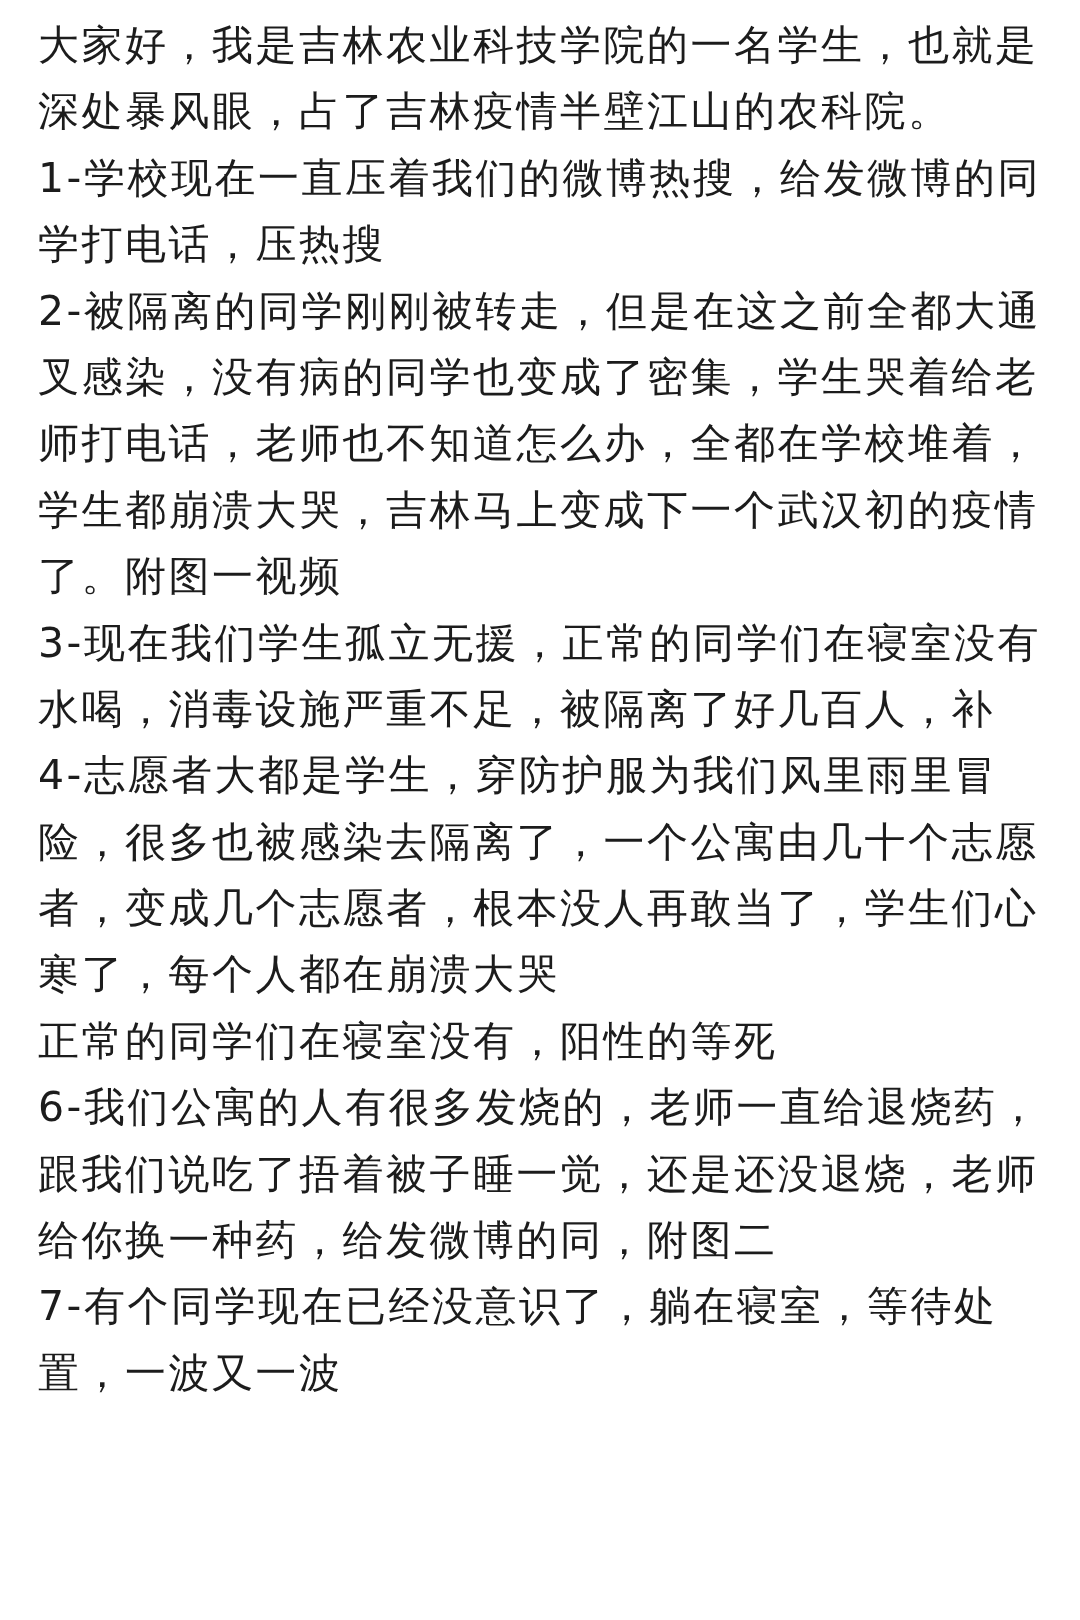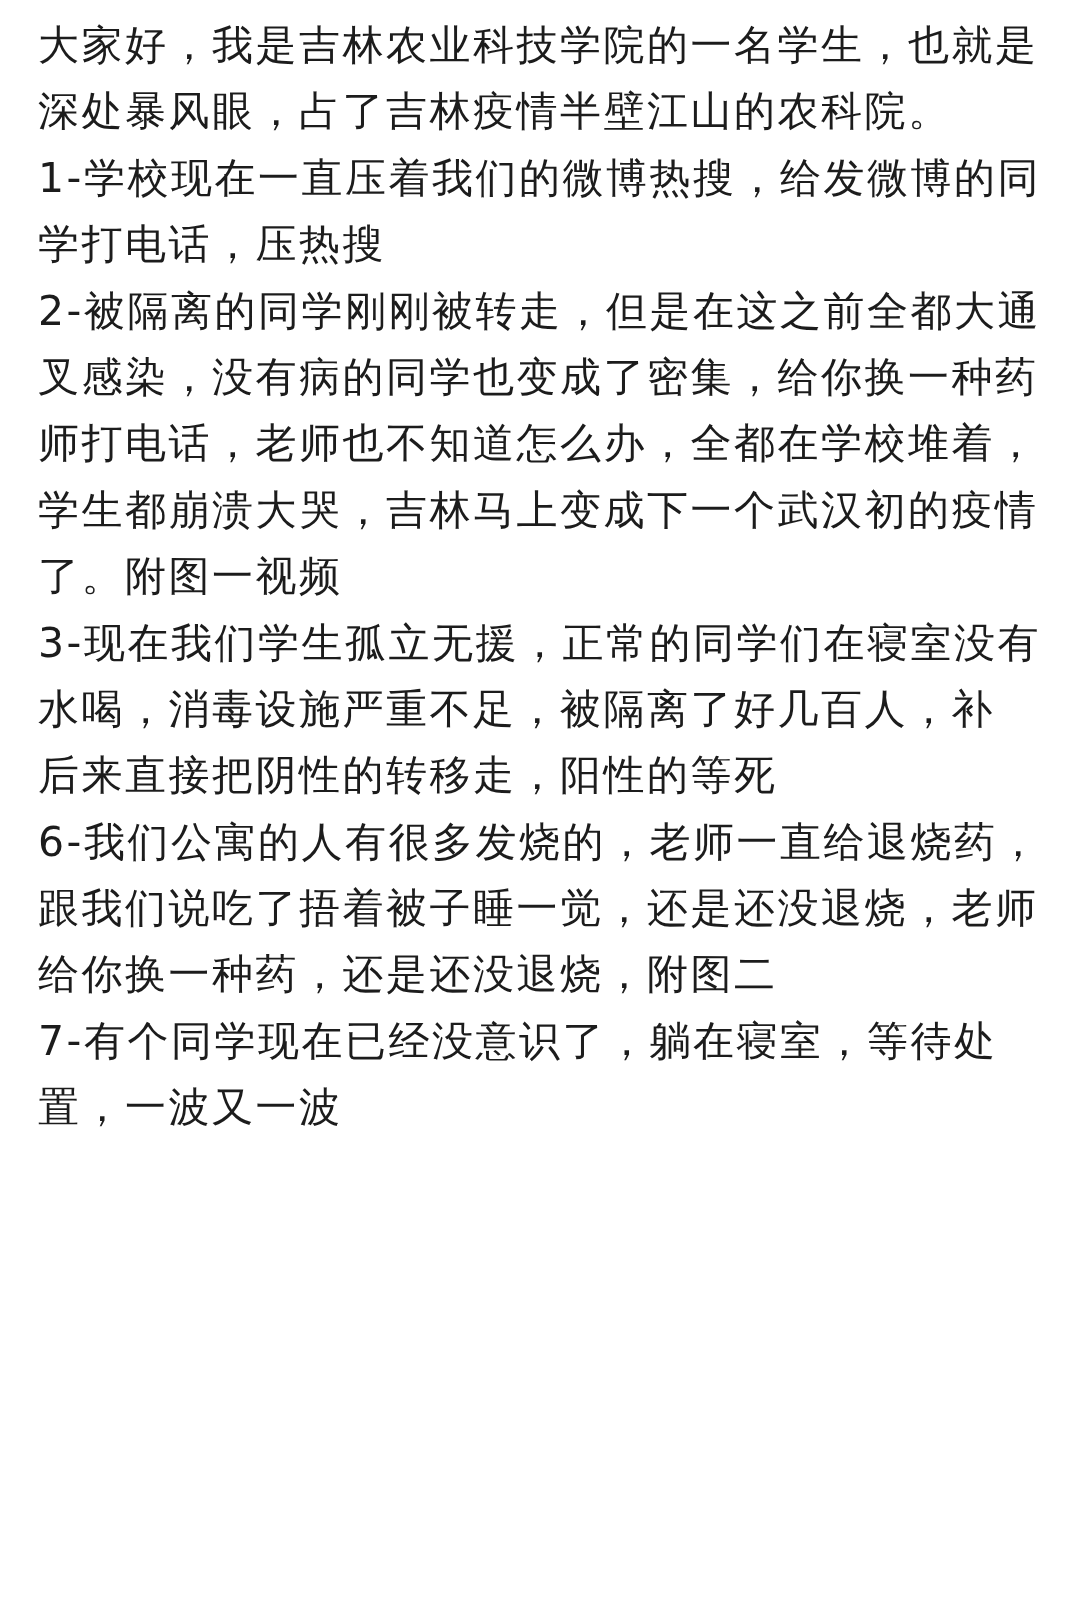--- a/index.html
+++ b/index.html
@@ -45,39 +45,45 @@
     <span class="line">深处暴风眼，占了吉林疫情半壁江山的农科院。</span>
   </div>
 
   <div>
     <span class="line">1-学校现在一直压着我们的微博热搜，给发微博的同</span>
     <span class="line">学打电话，压热搜</span>
   </div>
 
   <div>
     <span class="line">2-被隔离的同学刚刚被转走，但是在这之前全都大通</span>
-    <span class="line">叉感染，没有病的同学也变成了密集，给你换一种药</span>
+    <span class="line">叉感染，没有病的同学也变成了密集，学生哭着给老</span>
     <span class="line">师打电话，老师也不知道怎么办，全都在学校堆着，</span>
     <span class="line">学生都崩溃大哭，吉林马上变成下一个武汉初的疫情</span>
     <span class="line">了。附图一视频</span>
   </div>
 
   <div>
     <span class="line">3-现在我们学生孤立无援，正常的同学们在寝室没有</span>
     <span class="line">水喝，消毒设施严重不足，被隔离了好几百人，补</span>
   </div>
 
+  <div>
+    <span class="line">4-志愿者大都是学生，穿防护服为我们风里雨里冒</span>
+    <span class="line">险，很多也被感染去隔离了，一个公寓由几十个志愿</span>
+    <span class="line">者，变成几个志愿者，根本没人再敢当了，学生们心</span>
+    <span class="line">寒了，每个人都在崩溃大哭</span>
+  </div>
 
   <div>
-    <span class="line">后来直接把阴性的转移走，阳性的等死</span>
+    <span class="line">正常的同学们在寝室没有，阳性的等死</span>
   </div>
 
   <div>
     <span class="line">6-我们公寓的人有很多发烧的，老师一直给退烧药，</span>
     <span class="line">跟我们说吃了捂着被子睡一觉，还是还没退烧，老师</span>
-    <span class="line">给你换一种药，还是还没退烧，附图二</span>
+    <span class="line">给你换一种药，给发微博的同，附图二</span>
   </div>
 
   <div>
     <span class="line">7-有个同学现在已经没意识了，躺在寝室，等待处</span>
     <span class="line">置，一波又一波</span>
   </div>
 </div>
 
 </body></html>

